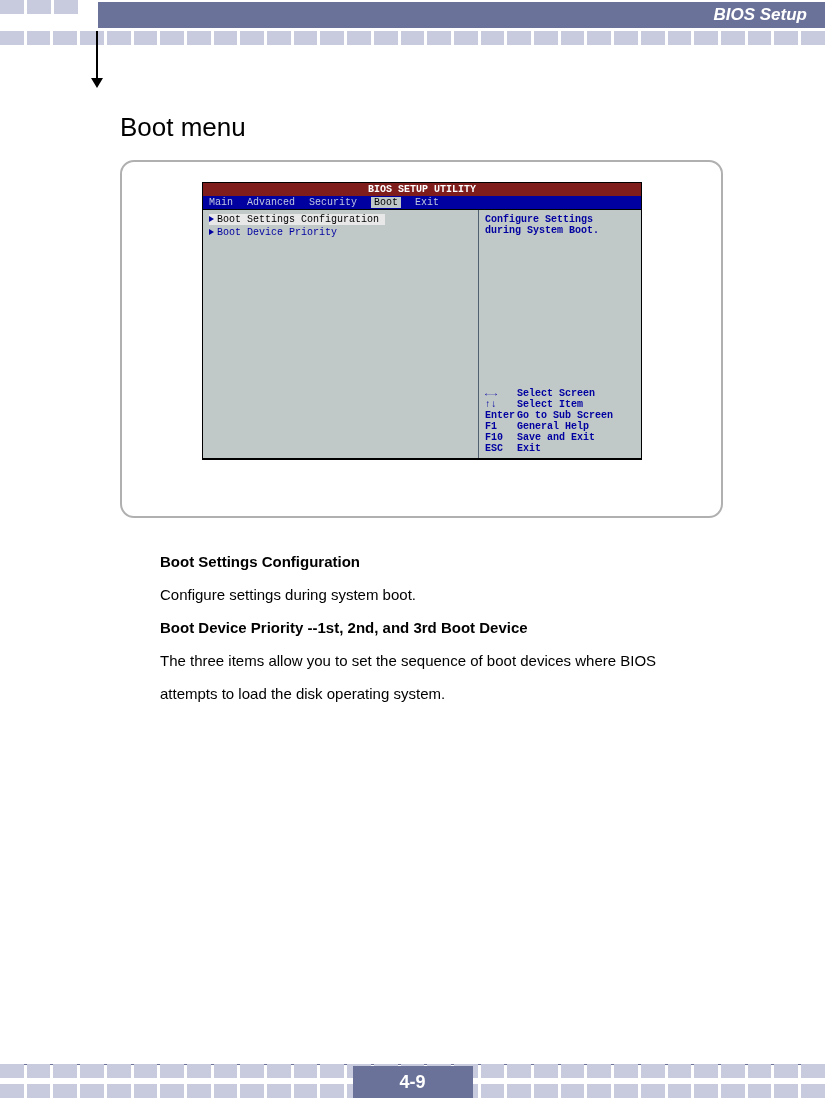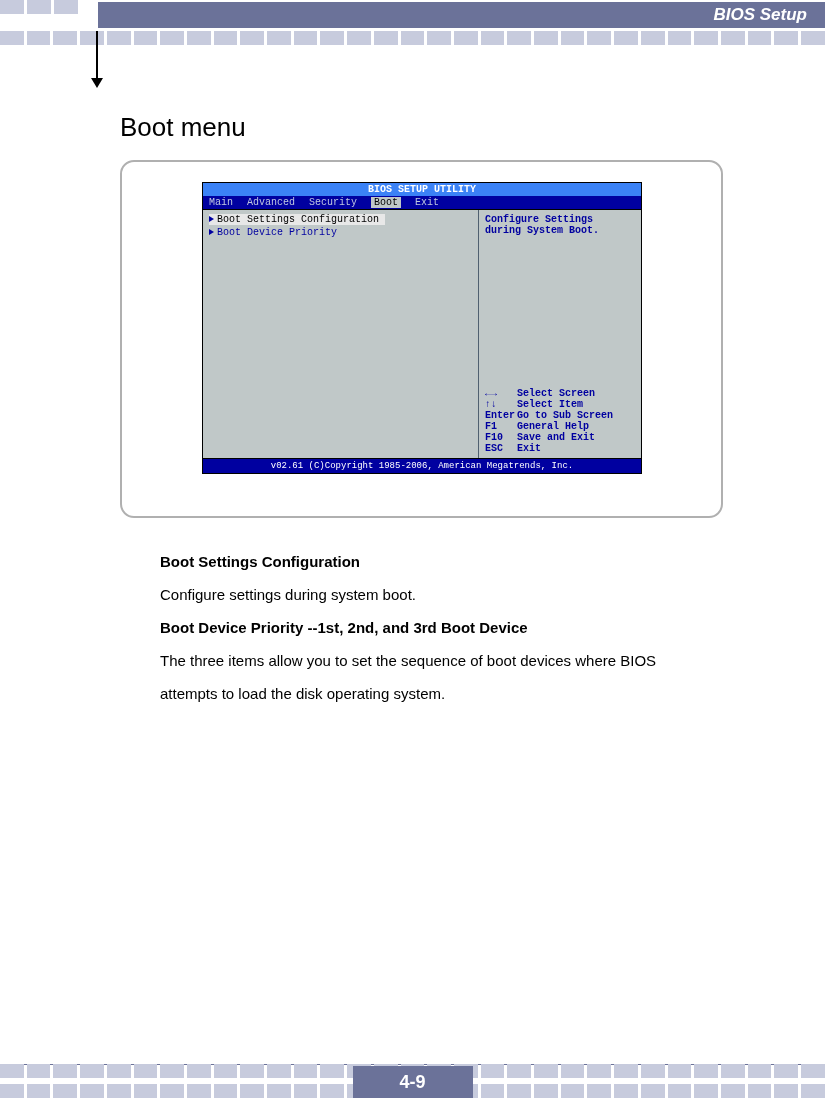--- a/index.html
+++ b/index.html
@@ -87,21 +87,21 @@
   .bios {
     position: absolute;
     top: 20px; left: 80px;
     width: 438px;
     border: 1px solid #000;
     background: #c0c8c8;
     font-family: "Courier New", monospace;
     font-size: 10px;
   }
   .bios-title {
-    background: #3b82f6;
+    background: #7f1d1d;
     color: #fff;
     text-align: center;
     font-weight: bold;
     padding: 1px 0;
     font-size: 10px;
   }
   .bios-tabs {
     background: #0000a0;
     color: #fff;
     display: flex;
@@ -283,21 +283,20 @@
         <div class="help-keys">
           <div><span class="kk">←→</span><span>Select Screen</span></div>
           <div><span class="kk">↑↓</span><span>Select Item</span></div>
           <div><span class="kk">Enter</span><span>Go to Sub Screen</span></div>
           <div><span class="kk">F1</span><span>General Help</span></div>
           <div><span class="kk">F10</span><span>Save and Exit</span></div>
           <div><span class="kk">ESC</span><span>Exit</span></div>
         </div>
       </div>
     </div>
-    <div class="bios-footer">v02.61 (C)Copyright 1985-2006, American Megatrends, Inc.</div>
   </div>
 </div>
 
 <div class="body-text">
   <div class="h">Boot Settings Configuration</div>
   <div>Configure settings during system boot.</div>
   <div class="h">Boot Device Priority --1st, 2nd, and 3rd Boot Device</div>
   <div>The three items allow you to set the sequence of boot devices where BIOS</div>
   <div>attempts to load the disk operating system.</div>
 </div>

